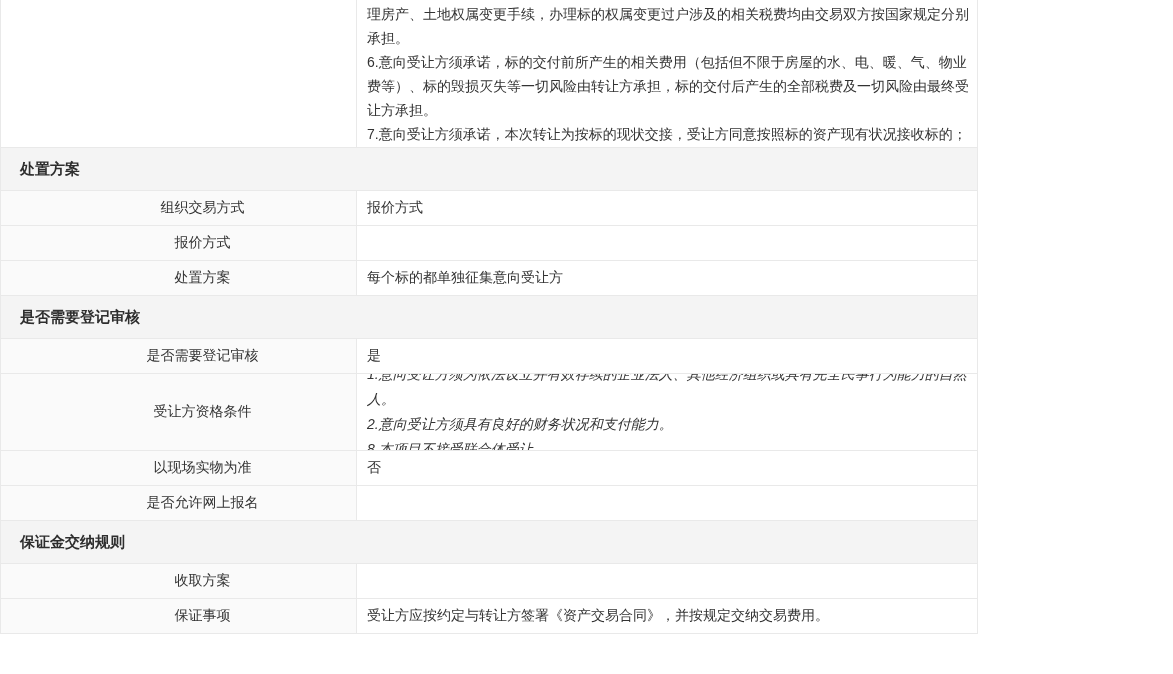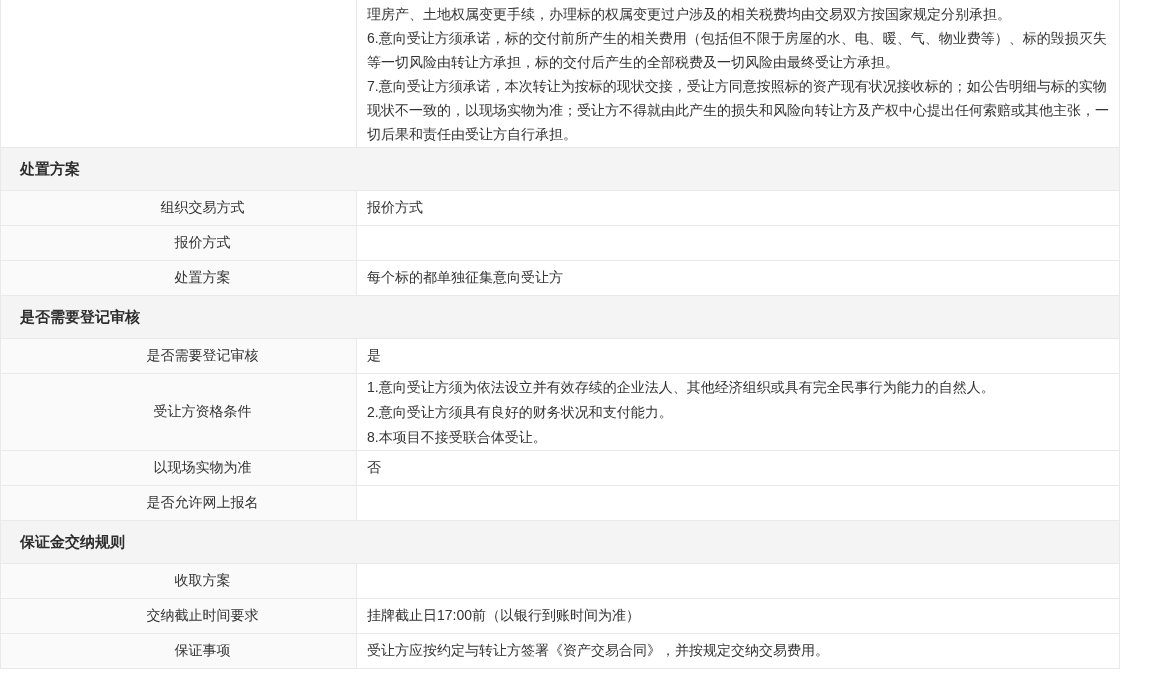--- a/index.html
+++ b/index.html
@@ -17,21 +17,21 @@
     font-family: "Liberation Sans", "DejaVu Sans", sans-serif;
     color: var(--text);
   }
   .page {
     width: 1173px;
     height: 674px;
     overflow: hidden;
     background: #ffffff;
   }
   .detail-table {
-    width: 1120px;
+    width: 978px;
     border-left: 1px solid var(--border);
     border-right: 1px solid var(--border);
   }
   .row {
     display: flex;
     border-bottom: 1px solid var(--border);
     background: var(--value-bg);
   }
   .label-cell {
     flex: 0 0 356px;
@@ -77,21 +77,21 @@
     align-items: center;
     padding-left: 19px;
     font-size: 15px;
     font-weight: bold;
     color: #2e2e2e;
   }
 
   
   .field-row { height: 35px; }
   .field-row.tall { height: 77px; }
-  .field-row.tall .value-cell { line-height: 25px; }
+  .field-row.tall .value-cell { line-height: 25px; font-style: italic; }
 </style>
 </head>
 <body>
 
 <div class="page">
   <div class="detail-table">
       <div class="row cont-row">
         <div class="label-cell"></div>
         <div class="value-cell">
           <p>理房产、土地权属变更手续，办理标的权属变更过户涉及的相关税费均由交易双方按国家规定分别承担。</p>
@@ -131,21 +131,17 @@
       </div>
       <div class="row field-row">
         <div class="label-cell">是否允许网上报名</div>
       </div>
       <div class="section-row">保证金交纳规则</div>
       <div class="row field-row">
         <div class="label-cell">收取方案</div>
         <div class="value-cell"></div>
       </div>
       <div class="row field-row">
-        <div class="label-cell">交纳截止时间要求</div>
-        <div class="value-cell">挂牌截止日17:00前（以银行到账时间为准）</div>
-      </div>
-      <div class="row field-row">
         <div class="label-cell">保证事项</div>
         <div class="value-cell">受让方应按约定与转让方签署《资产交易合同》，并按规定交纳交易费用。</div>
       </div>
     </div>
 </div>
 
 </body></html>

